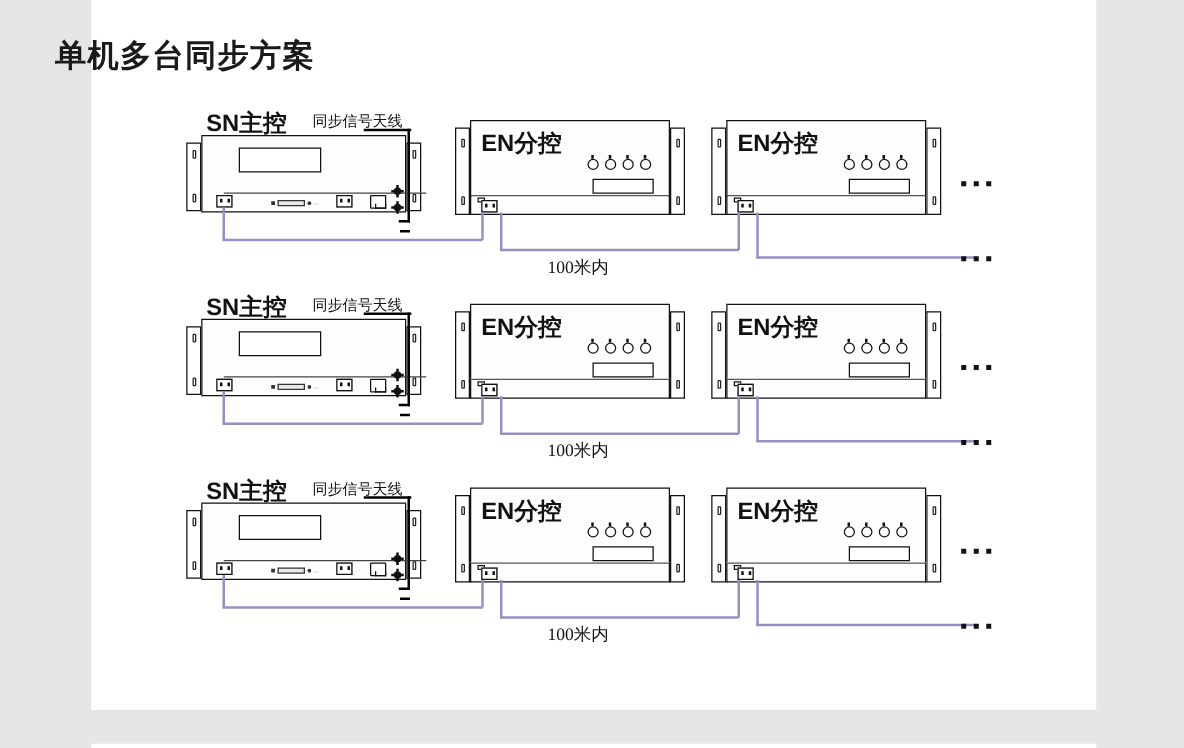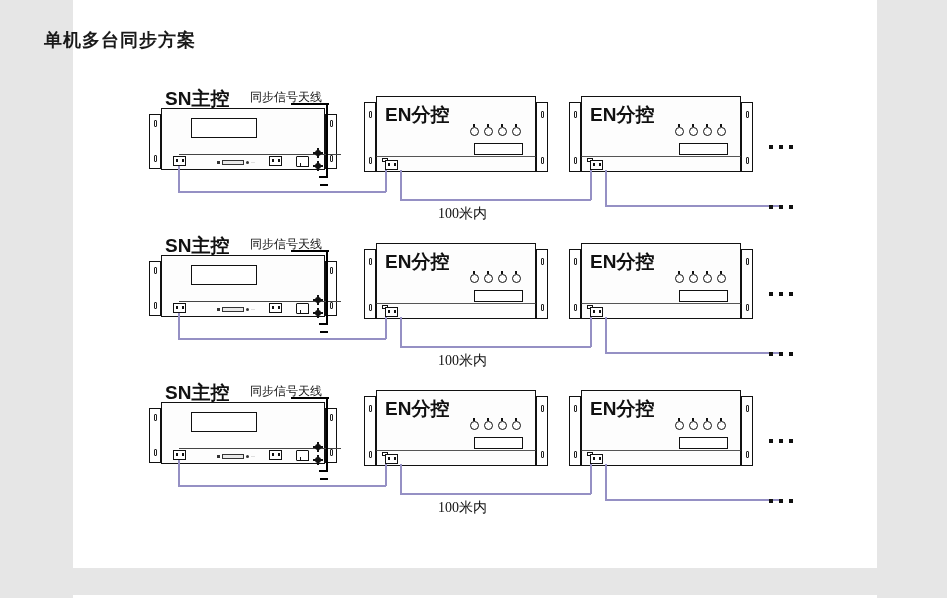--- a/index.html
+++ b/index.html
@@ -24,21 +24,21 @@
     position: absolute;
     left: 73px; top: 595px;
     width: 804px; height: 20px;
     background: #ffffff;
   }
 
   
   #title {
     position: absolute;
     left: 44px; top: 28px;
-    font-size: 18px;
+    font-size: 25px;
     font-weight: bold;
     color: #1a1a1a;
     letter-spacing: 1px;
     white-space: nowrap;
   }
 
   
   .row { position: absolute; left: 0; top: 0; width: 804px; height: 160px; }
 
   

